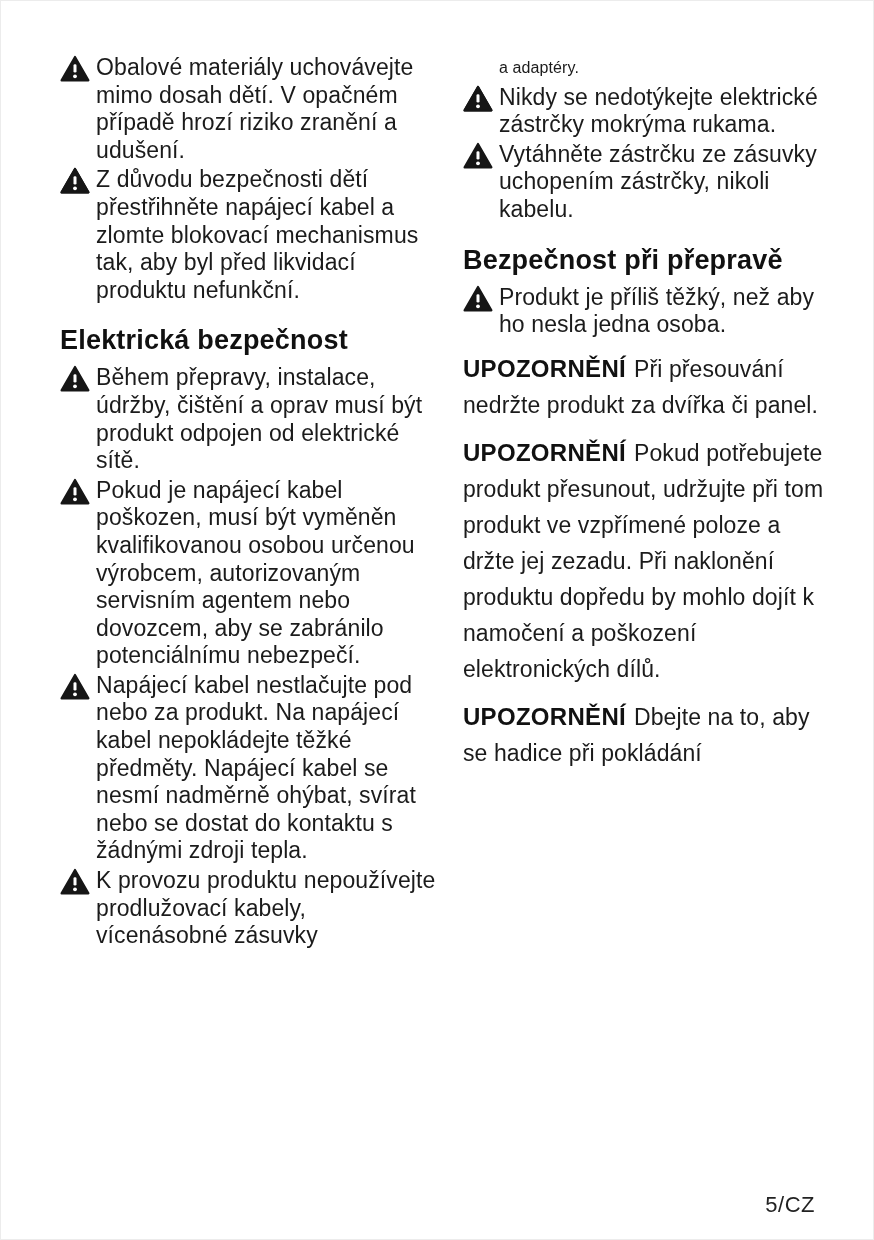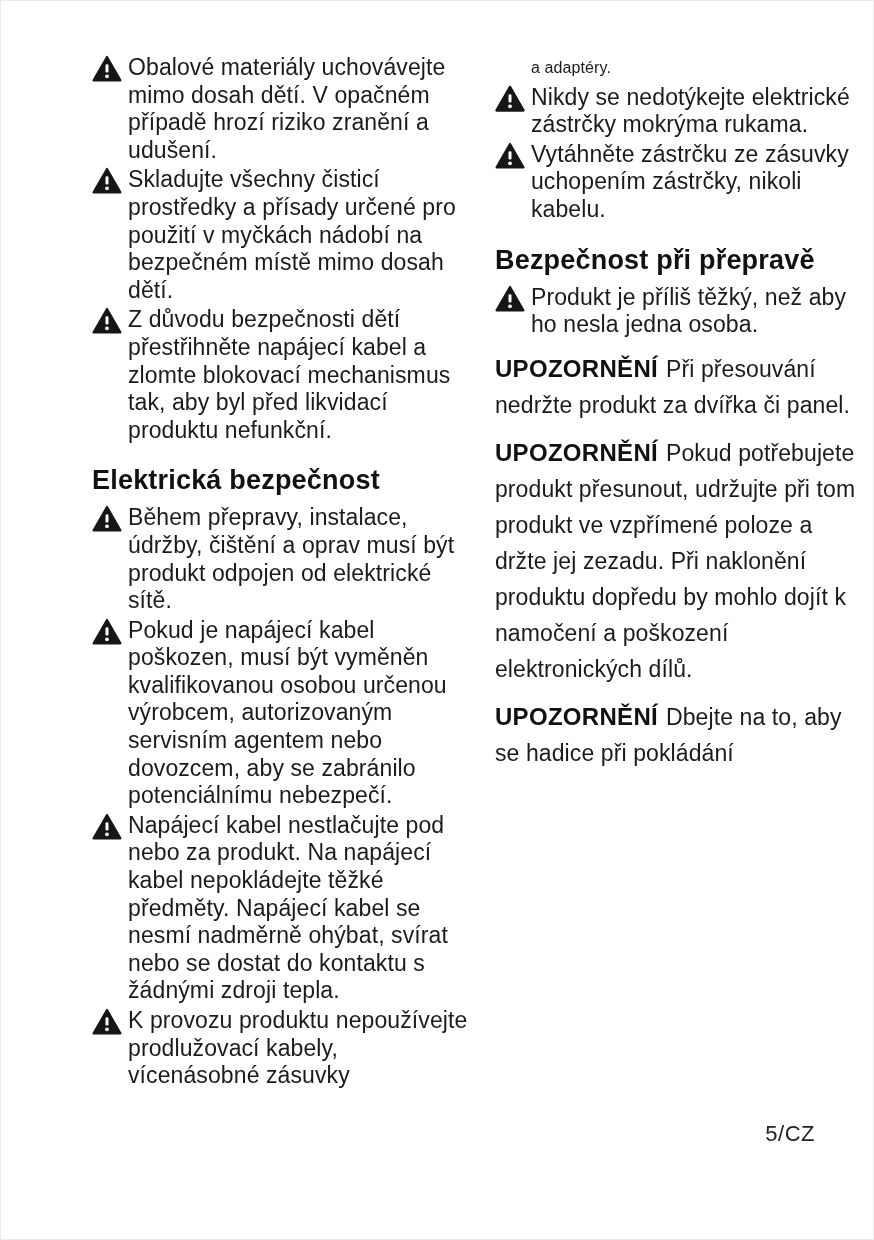--- a/index.html
+++ b/index.html
@@ -14,21 +14,20 @@
     outline: 1px solid #ececec;
     outline-offset: -1px;
   }
   .page {
     position: absolute;
     top: 54px;
     left: 60px;
     width: 778px;
     display: flex;
     gap: 24px;
-    margin-left: 32px;
   }
   .col { width: 386px; }
   .col.right { width: 382px; }
   .bullet {
     position: relative;
     padding-left: 36px;
     font-size: 23px;
     line-height: 27.6px;
     margin-bottom: 2px;
     letter-spacing: 0.1px;
@@ -65,21 +64,21 @@
   }
   .warning .warn-label {
     font-weight: bold;
     font-size: 24px;
     color: #111111;
     margin-right: 8px;
     letter-spacing: 0.3px;
   }
   .page-number {
     position: absolute;
-    top: 1121px;
+    top: 1192px;
     right: 59px;
     font-size: 22px;
     color: #222222;
     letter-spacing: 0.5px;
   }
 </style>
 </head>
 <body>
 
 <div class="page">
@@ -98,21 +97,20 @@
     </div>
 
     <div class="bullet">
       <span class="warn-icon">
           <svg viewBox="0 0 30 27" width="30" height="27">
             <path d="M15 2 L28.4 25.4 H1.6 Z" fill="#161616" stroke="#161616" stroke-width="2.2" stroke-linejoin="round"></path>
             <rect x="13.5" y="9.2" width="3" height="8.4" rx="1.3" fill="#ffffff"></rect>
             <circle cx="15" cy="21.3" r="1.9" fill="#ffffff"></circle>
           </svg>
         </span>
-      <span>Skladujte všechny čisticí prostředky a přísady určené pro použití v myčkách nádobí na bezpečném místě mimo dosah dětí.</span>
     </div>
 
     <div class="bullet">
       <span class="warn-icon">
           <svg viewBox="0 0 30 27" width="30" height="27">
             <path d="M15 2 L28.4 25.4 H1.6 Z" fill="#161616" stroke="#161616" stroke-width="2.2" stroke-linejoin="round"></path>
             <rect x="13.5" y="9.2" width="3" height="8.4" rx="1.3" fill="#ffffff"></rect>
             <circle cx="15" cy="21.3" r="1.9" fill="#ffffff"></circle>
           </svg>
         </span>

